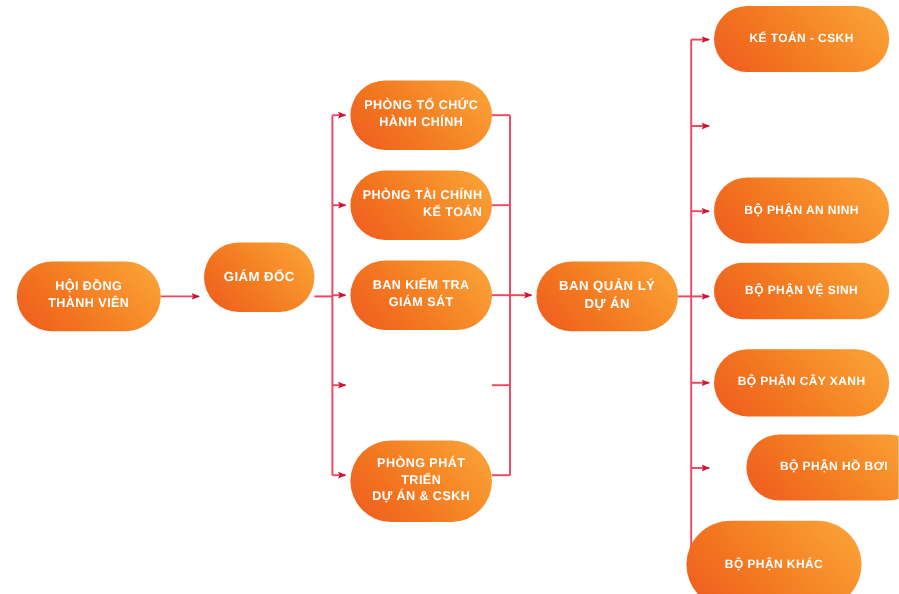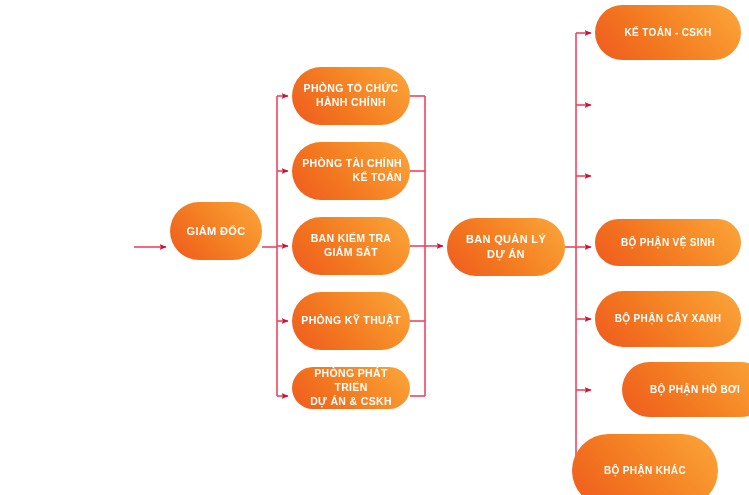--- a/index.html
+++ b/index.html
@@ -95,52 +95,56 @@
       <line x1="576" y1="33" x2="591" y2="33" marker-end="url(#arrowRed)"></line>
       <line x1="576" y1="105" x2="591" y2="105" marker-end="url(#arrowRed)"></line>
       <line x1="576" y1="176" x2="591" y2="176" marker-end="url(#arrowRed)"></line>
       <line x1="576" y1="247" x2="591" y2="247" marker-end="url(#arrowRed)"></line>
       <line x1="576" y1="319" x2="591" y2="319" marker-end="url(#arrowRed)"></line>
       <line x1="576" y1="390" x2="591" y2="390" marker-end="url(#arrowRed)"></line>
       <line x1="576" y1="462" x2="591" y2="462" marker-end="url(#arrowRed)"></line>
     </g>
   </svg>
 
+  <div class="node n-root" id="node-root" style="left: 14px; top: 218px; width: 120px; height: 58px;">
+    <span class="node-label">HỘI ĐỒNG
+THÀNH VIÊN</span>
+  </div>
 
   <div class="node n-director" id="node-director" style="left: 170px; top: 202px; width: 92px; height: 58px; text-align: center;">
     <span class="node-label">GIÁM ĐỐC</span>
   </div>
 
   <div class="node n-mid" id="node-dept-0" style="left: 292px; top: 67px; width: 118px; height: 58px;">
     <span class="node-label">PHÒNG TỔ CHỨC
 HÀNH CHÍNH</span>
   </div>
   <div class="node n-mid" id="node-dept-1" style="left: 292px; top: 142px; width: 118px; height: 58px; text-align: right;">
     <span class="node-label">PHÒNG TÀI CHÍNH
 KẾ TOÁN</span>
   </div>
   <div class="node n-mid" id="node-dept-2" style="left: 292px; top: 217px; width: 118px; height: 58px;">
     <span class="node-label">BAN KIỂM TRA
 GIÁM SÁT</span>
   </div>
-  <div class="node n-mid" id="node-dept-3" style="left: 292px; top: 292px; width: 118px; height: 58px;">
-    <span class="node-label">PHÒNG KỸ THUẬT</span>
-  </div>
-  <div class="node n-mid" id="node-dept-4" style="left: 292px; top: 367px; width: 118px; height: 42px;">
+  <div class="node n-mid" id="node-dept-4" style="left: 292px; top: 367px; width: 118px; height: 68px;">
     <span class="node-label">PHÒNG PHÁT TRIỂN
 DỰ ÁN &amp; CSKH</span>
   </div>
 
   <div class="node n-pm" id="node-pm" style="left: 447px; top: 218px; width: 118px; height: 58px;">
     <span class="node-label">BAN QUẢN LÝ
 DỰ ÁN</span>
   </div>
 
   <div class="node n-leaf" id="node-unit-0" style="left: 595px; top: 5px; width: 146px; height: 55px;">
     <span class="node-label">KẾ TOÁN - CSKH</span>
+  </div>
+  <div class="node n-leaf" id="node-unit-2" style="left: 595px; top: 148px; width: 146px; height: 55px;">
+    <span class="node-label">BỘ PHẬN AN NINH</span>
   </div>
   <div class="node n-leaf" id="node-unit-3" style="left: 595px; top: 219px; width: 146px; height: 47px;">
     <span class="node-label">BỘ PHẬN VỆ SINH</span>
   </div>
   <div class="node n-leaf" id="node-unit-4" style="left: 595px; top: 291px; width: 146px; height: 56px;">
     <span class="node-label">BỘ PHẬN CÂY XANH</span>
   </div>
   <div class="node n-leaf" id="node-unit-5" style="left: 622px; top: 362px; width: 146px; height: 55px; justify-content: flex-end;">
     <span class="node-label">BỘ PHẬN HỒ BƠI</span>
   </div>

